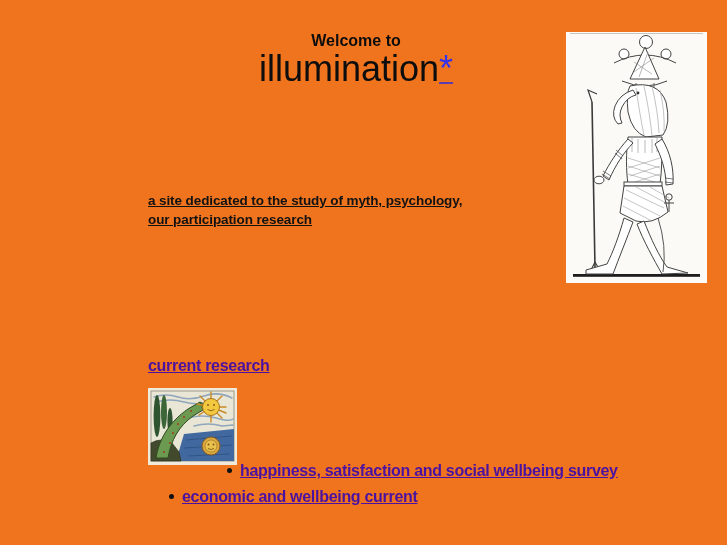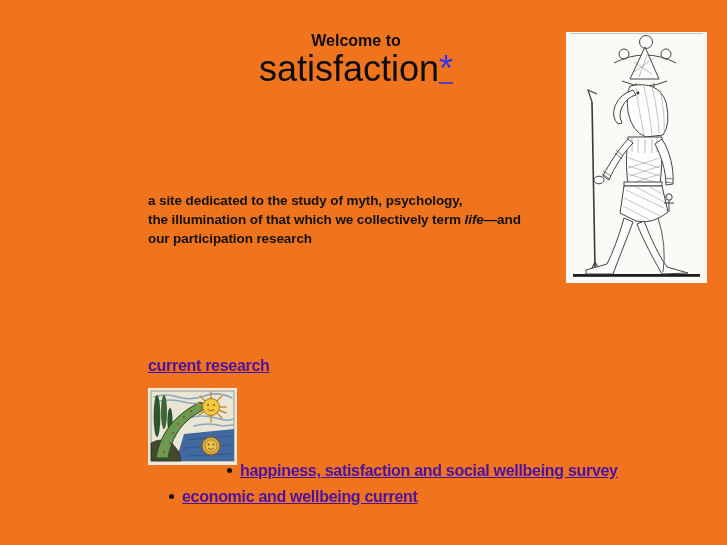--- a/index.html
+++ b/index.html
@@ -29,21 +29,21 @@
     text-decoration: underline;
     text-decoration-color: #5B3FAE;
     text-decoration-thickness: 2px;
     cursor: pointer;
   }
 
   
   .intro {
     top: 191px; left: 148px; width: 460px;
     font-size: 13.5px; font-weight: bold; color: #121212;
-    line-height: 19px; letter-spacing: -0.1px;
+    line-height: 19px; letter-spacing: -0.1px; text-decoration: underline;
   }
   .intro em { font-style: italic; }
 
   
   a.small-link {
     font-size: 16px; font-weight: bold;
     text-decoration: underline;
     letter-spacing: -0.3px;
     line-height: 13px;
     cursor: pointer;
@@ -61,21 +61,21 @@
     background: #111; margin-top: 4px; margin-right: 8px; flex: none;
   }
   .bullet-row-1 { top: 464px; left: 227px; }
   .bullet-row-2 { top: 490px; left: 169px; }
 </style>
 </head>
 <body>
 
 <div class="abs welcome">Welcome to</div>
 <div class="abs site-title">
-  <span>satisfaction</span><a class="asterisk-link" style="color:#3333EE" href="#">*</a>
+  <span>illumination</span><a class="asterisk-link" style="color:#3333EE" href="#">*</a>
 </div>
 
 <div class="abs thoth-panel">
   <svg width="141" height="251" viewBox="0 0 141 251">
     <rect width="141" height="251" fill="#FBFAF6"></rect>
     <line x1="4" y1="1.5" x2="137" y2="1.5" stroke="#c9c5bb" stroke-width="1"></line>
 
     <rect x="7" y="242" width="127" height="2.8" fill="#1d1d1d"></rect>
 
     <path d="M26,70 L22,58 L31,62" fill="none" stroke="#3a3a3a" stroke-width="1.2"></path>
@@ -119,21 +119,20 @@
     <path d="M103,168 L103,180 M98,171 L108,171" stroke="#444" stroke-width="1"></path>
 
     <path d="M58,186 C53,204 47,220 41,232 L20,238 L20,242 L47,242 C53,226 61,206 67,190 Z" fill="#fff" stroke="#444" stroke-width="1"></path>
     <path d="M78,189 C85,207 93,224 101,235 L122,241 L96,242 C88,228 77,208 71,192 Z" fill="#fff" stroke="#444" stroke-width="1"></path>
     <path d="M92,186 Q101,214 97,240" fill="none" stroke="#444" stroke-width="0.9"></path>
   </svg>
 </div>
 
 <div class="abs intro">
   <div>a site dedicated to the study of myth, psychology,</div>
-  <div><span>the illumination of that which we collectively term </span><em>life</em><span>—and</span></div>
   <div>our participation research</div>
 </div>
 
 <a class="abs small-link current-research-pos" style="color:#4B12A2" href="#">current research</a>
 
 <div class="abs alchemy-panel">
   <svg width="89" height="77" viewBox="0 0 89 77">
     <rect width="89" height="77" fill="#EFEADB"></rect>
     <rect x="3" y="3" width="83" height="70" fill="#E9E6D6" stroke="#8b8877" stroke-width="0.8"></rect>
 

